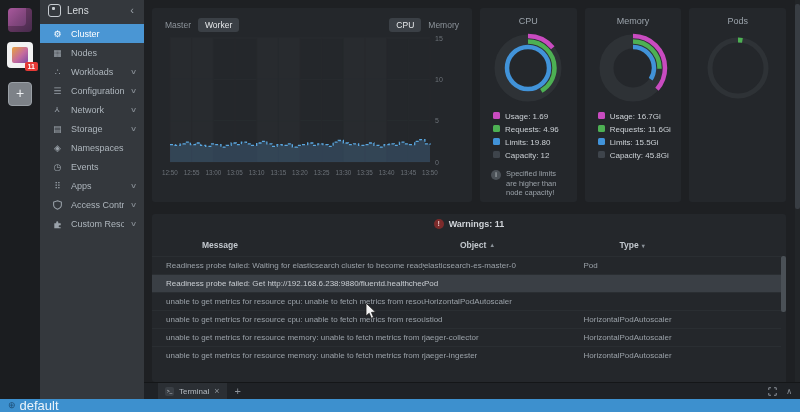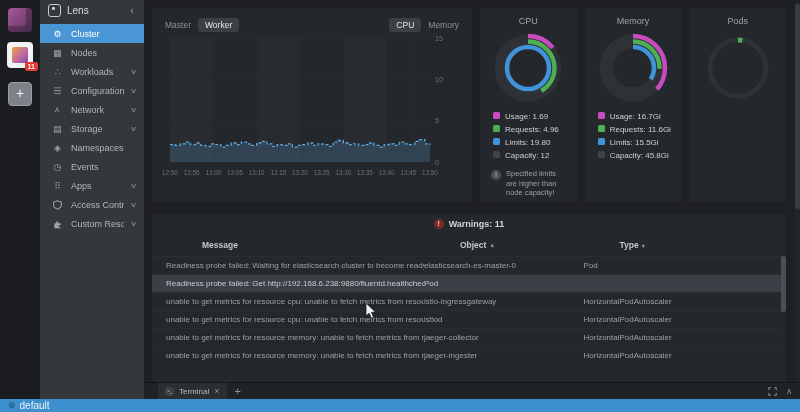--- a/index.html
+++ b/index.html
@@ -85,21 +85,21 @@
   .dock-tab{display:flex;align-items:center;gap:5px;background:#2b2f34;height:16px;padding:0 7px;cursor:pointer;}
   .term-ic{width:9px;height:9px;background:#3a3f45;border-radius:2px;color:#cfd3d7;font-size:5px;line-height:9px;text-align:center;}
   .dock-label{color:#b6bcc2;font-size:8px;}
   .dock-x{color:#8d939a;font-size:9px;cursor:pointer;}
   .dock-add{color:#8d939a;font-size:11px;cursor:pointer;}
   .dock-spacer{flex:1;}
   .dock-right{display:flex;align-items:center;gap:9px;color:#8d939a;}
   .dock-caret{font-size:8px;color:#8d939a;cursor:pointer;}
   .statusbar{height:13px;background:#3d90ce;display:flex;align-items:center;padding:0 8px;gap:4px;flex-shrink:0;}
   .status-ic{color:#1d4f78;font-size:9px;line-height:9px;}
-  .status-txt{color:#eaf3fa;font-size:10px;}
+  .status-txt{color:#eaf3fa;font-size:13px;}
 
   .cursor{position:absolute;left:365px;top:303px;pointer-events:none;}
 </style>
 </head>
 <body>
 
 <div class="app">
   <div class="app-top">
 
     <div class="rail">
@@ -328,21 +328,20 @@
               <span class="td">Readiness probe failed: Waiting for elasticsearch cluster to become ready (request param...</span>
               <span class="td">elasticsearch-es-master-0</span>
               <span class="td">Pod</span>
             </div>
             <div class="tbl-row hover">
               <span class="td">Readiness probe failed: Get http://192.168.6.238:9880/fluentd.healthcheck?json=%7B%2...</span>
               <span class="td">Pod</span>
             </div>
             <div class="tbl-row">
               <span class="td">unable to get metrics for resource cpu: unable to fetch metrics from resource metrics API...</span>
-              <span class="td">istio-ingressgateway</span>
               <span class="td">HorizontalPodAutoscaler</span>
             </div>
             <div class="tbl-row">
               <span class="td">unable to get metrics for resource cpu: unable to fetch metrics from resource metrics API...</span>
               <span class="td">istiod</span>
               <span class="td">HorizontalPodAutoscaler</span>
             </div>
             <div class="tbl-row">
               <span class="td">unable to get metrics for resource memory: unable to fetch metrics from resource metric...</span>
               <span class="td">jaeger-collector</span>

